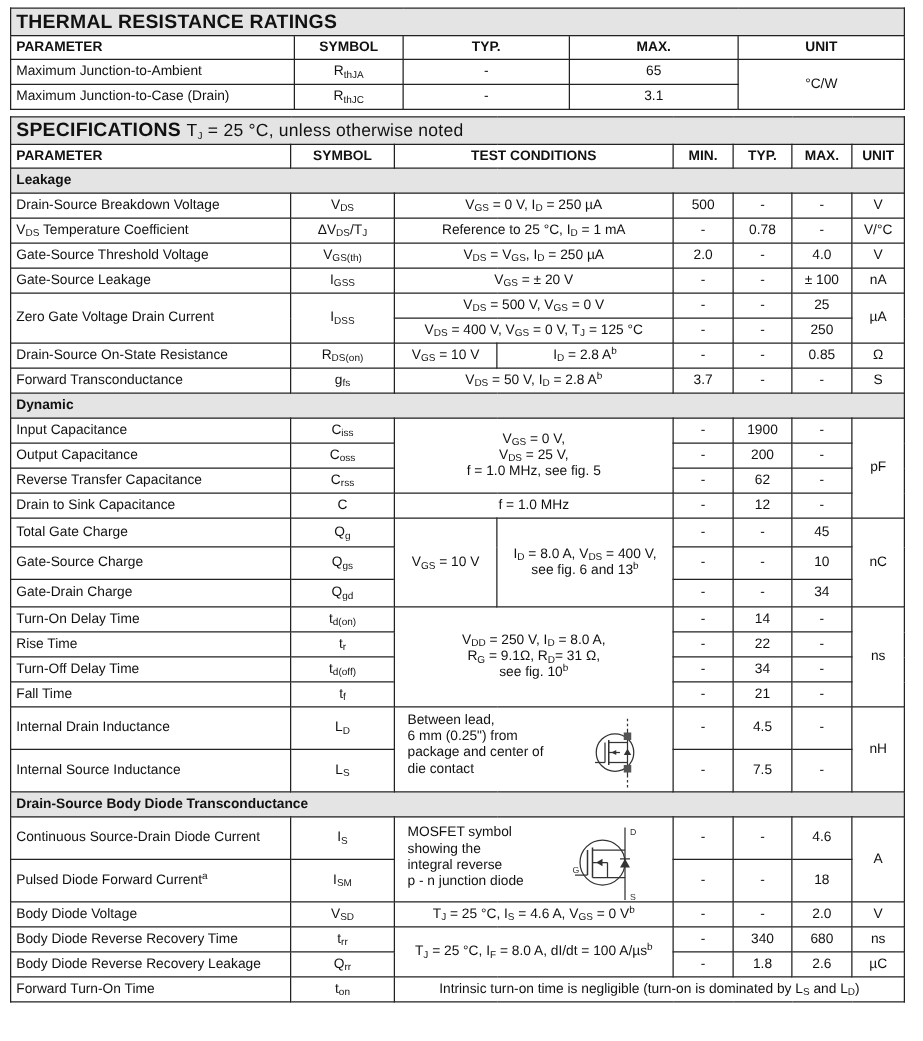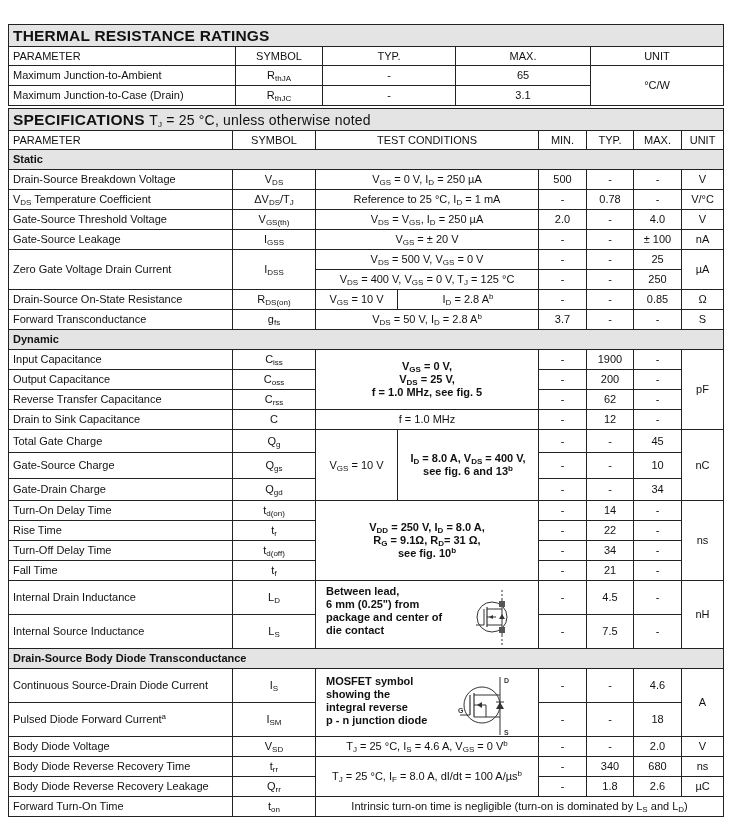--- a/index.html
+++ b/index.html
@@ -2,31 +2,31 @@
 <html><head>
 <meta charset="utf-8">
 <style>
   html, body { margin:0; padding:0; background:#ffffff; }
   body { width:738px; height:833px; position:relative; overflow:hidden;
          font-family:"Liberation Sans", sans-serif; color:#111; font-size:11px; }
   table { border-collapse:collapse; position:absolute; left:8px; table-layout:fixed; }
   td, th { border:1px solid #222; padding:0 4px; font-weight:normal; height:19px; line-height:13px; }
   .title-row td { background:#e4e4e4; font-weight:bold; font-size:15.5px; height:21px; letter-spacing:0.2px; }
   .title-row .sub { font-weight:normal; font-size:14px; }
-  .hdr th { font-weight:normal; font-size:11px; height:18px; }
+  .hdr th { font-weight:bold; font-size:11px; height:18px; }
   .sec td { background:#e4e4e4; font-weight:bold; font-size:11px; height:19px; }
   .l { text-align:left; }
   .c { text-align:center; }
   sub { font-size:8px; vertical-align:-2px; line-height:0; }
   sup { font-size:8px; vertical-align:4px; line-height:0; }
-  #thermal { top:24px; width:715px; }
-  #spec { top:108px; width:715px; }
+  #thermal { top:6px; width:715px; }
+  #spec { top:93px; width:715px; }
   .thermal-row td { height:19px;margin-left:38px; }
   .tall td { height:33px; }
-  .note { font-size:11px; line-height:13px;font-weight:bold; }
+  .note { font-size:11px; line-height:13px; }
   .svgcell { position:relative; }
   .sym-svg { position:absolute; right:22px; }
 </style>
 </head>
 <body>
 
 <table id="thermal">
   <colgroup>
       <col style="width:227px">
       <col style="width:87px">
@@ -80,21 +80,21 @@
     <th class="l">PARAMETER</th>
     <th class="c">SYMBOL</th>
     <th class="c" colspan="2">TEST CONDITIONS</th>
     <th class="c">MIN.</th>
     <th class="c">TYP.</th>
     <th class="c">MAX.</th>
     <th class="c">UNIT</th>
   </tr>
 
   <tr class="sec">
-        <td colspan="8" class="l">Static</td>
+        <td colspan="8" class="l">Leakage</td>
       </tr>
   <tr>
     <td class="l">Drain-Source Breakdown Voltage</td>
     <td class="c"><span>V</span><sub>DS</sub></td>
     <td class="c" colspan="2">V<sub>GS</sub> = 0 V, I<sub>D</sub> = 250 µA</td>
     <td class="c">500</td>
     <td class="c">-</td>
     <td class="c">-</td>
     <td class="c">V</td>
   </tr>

